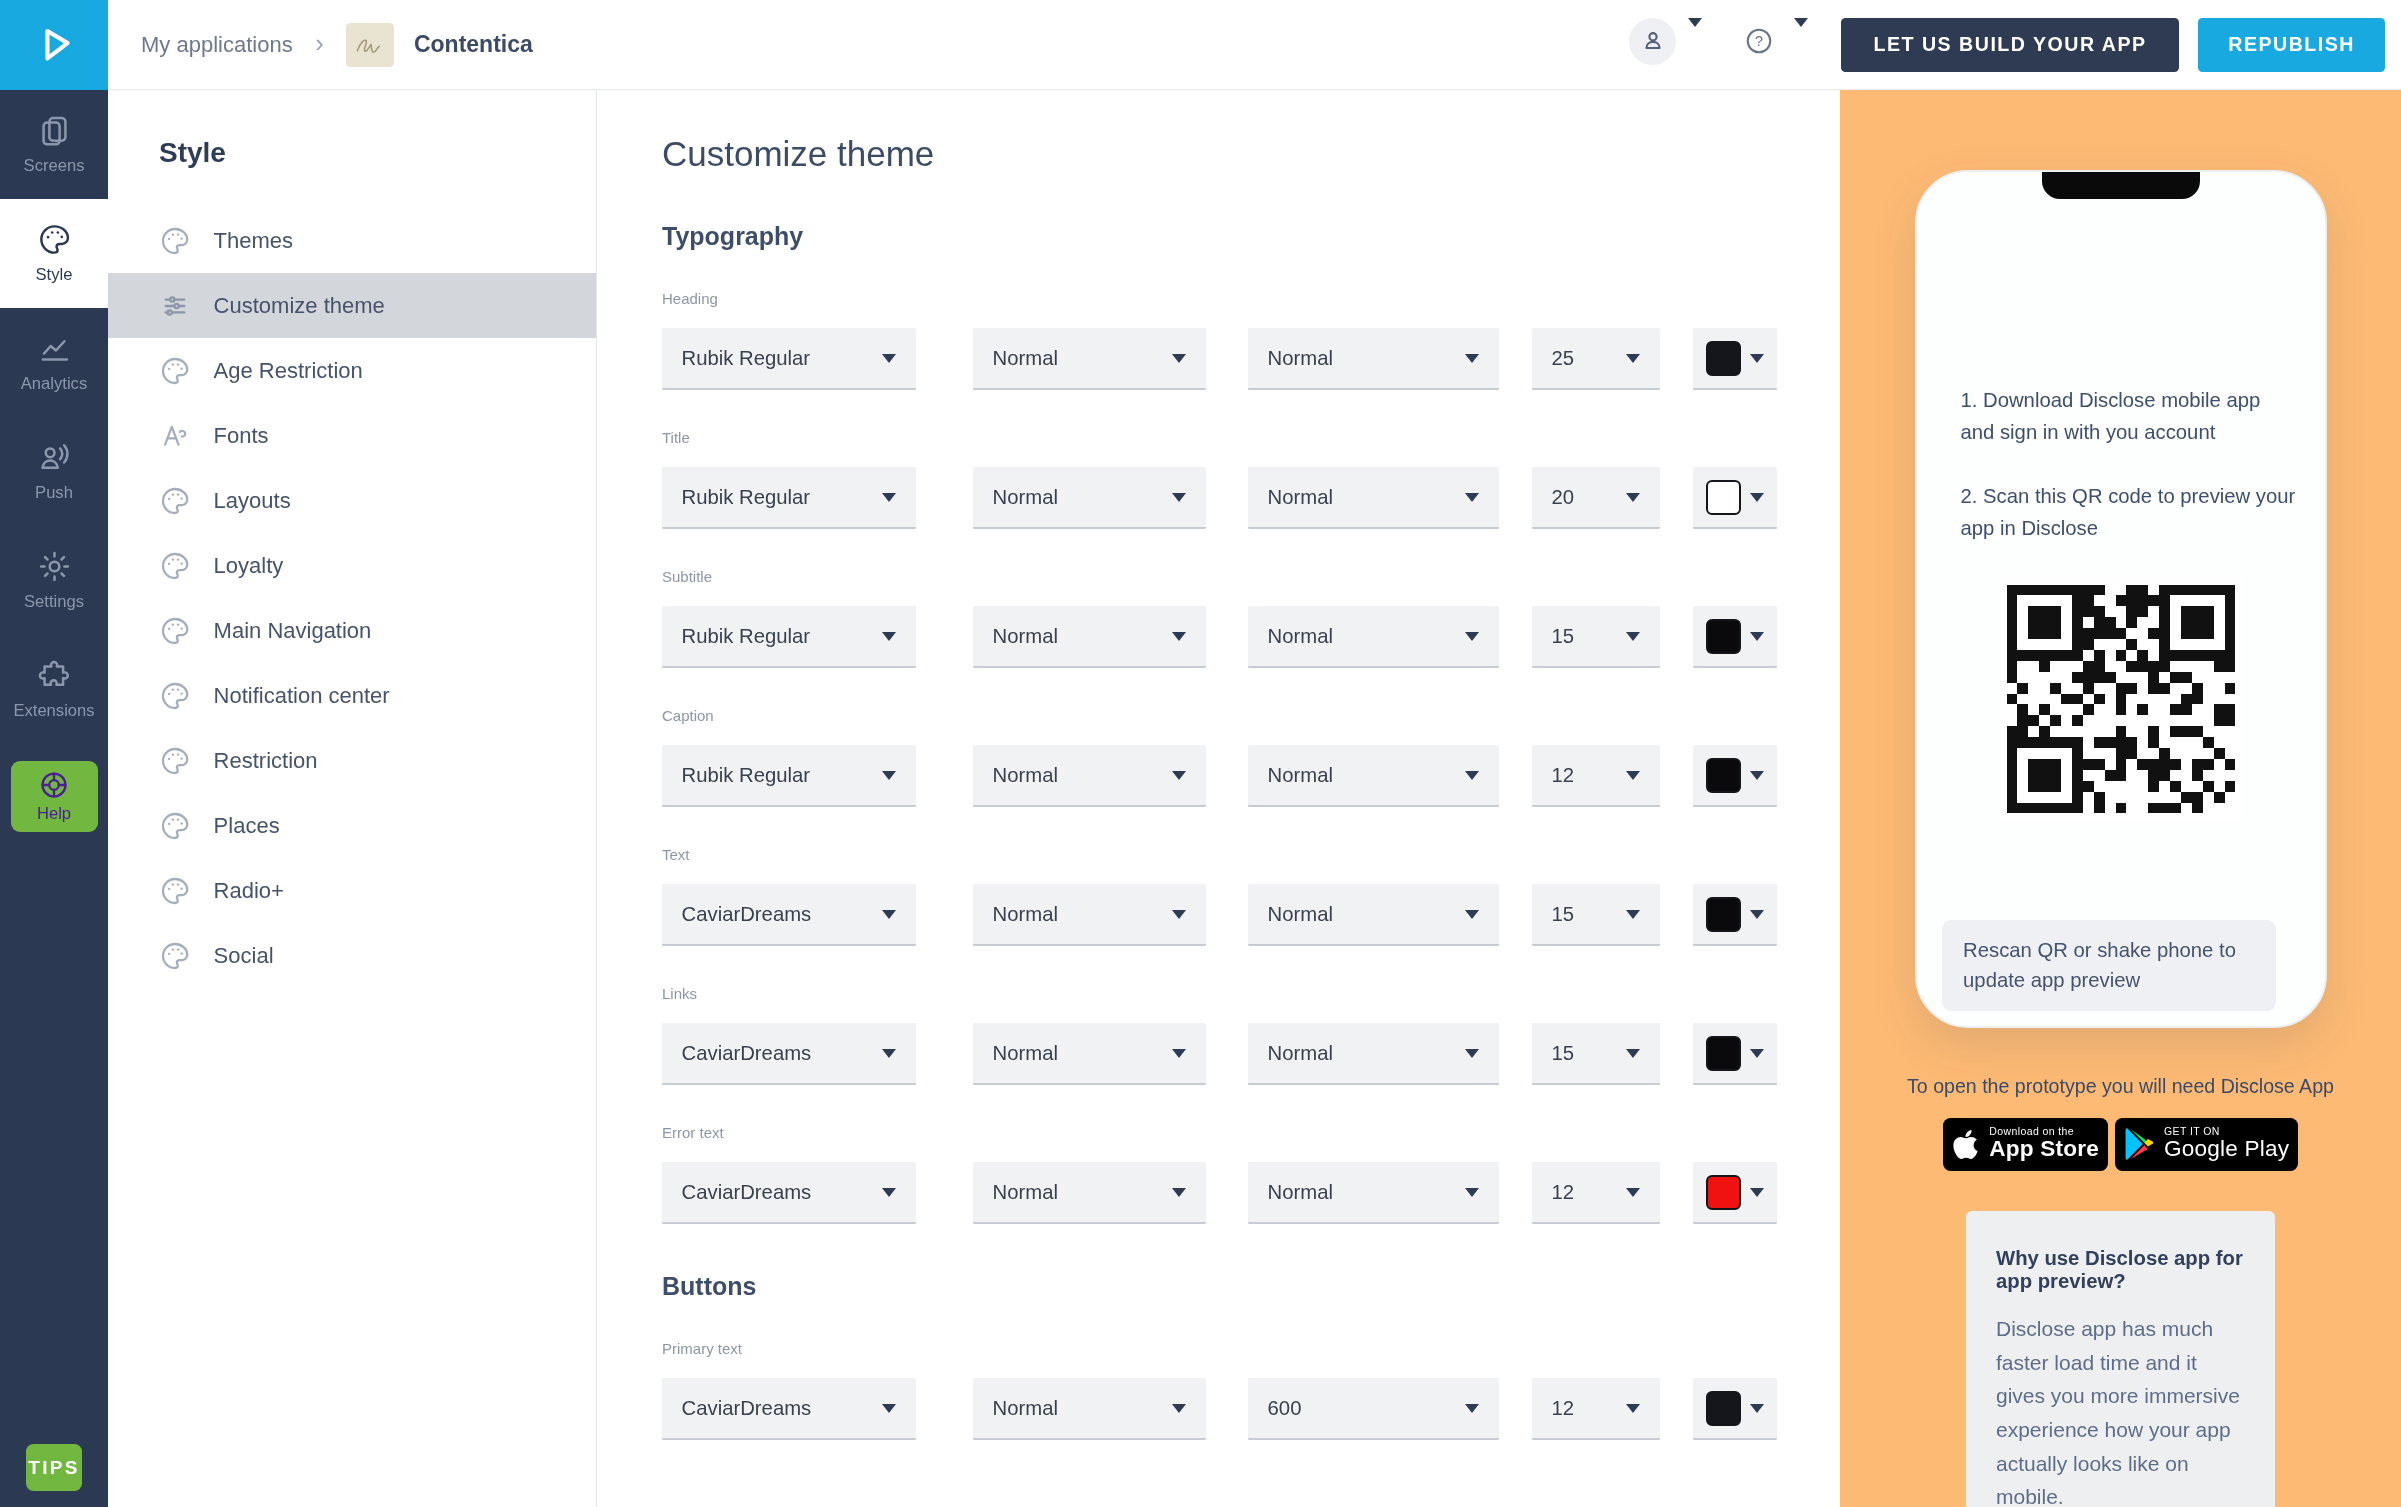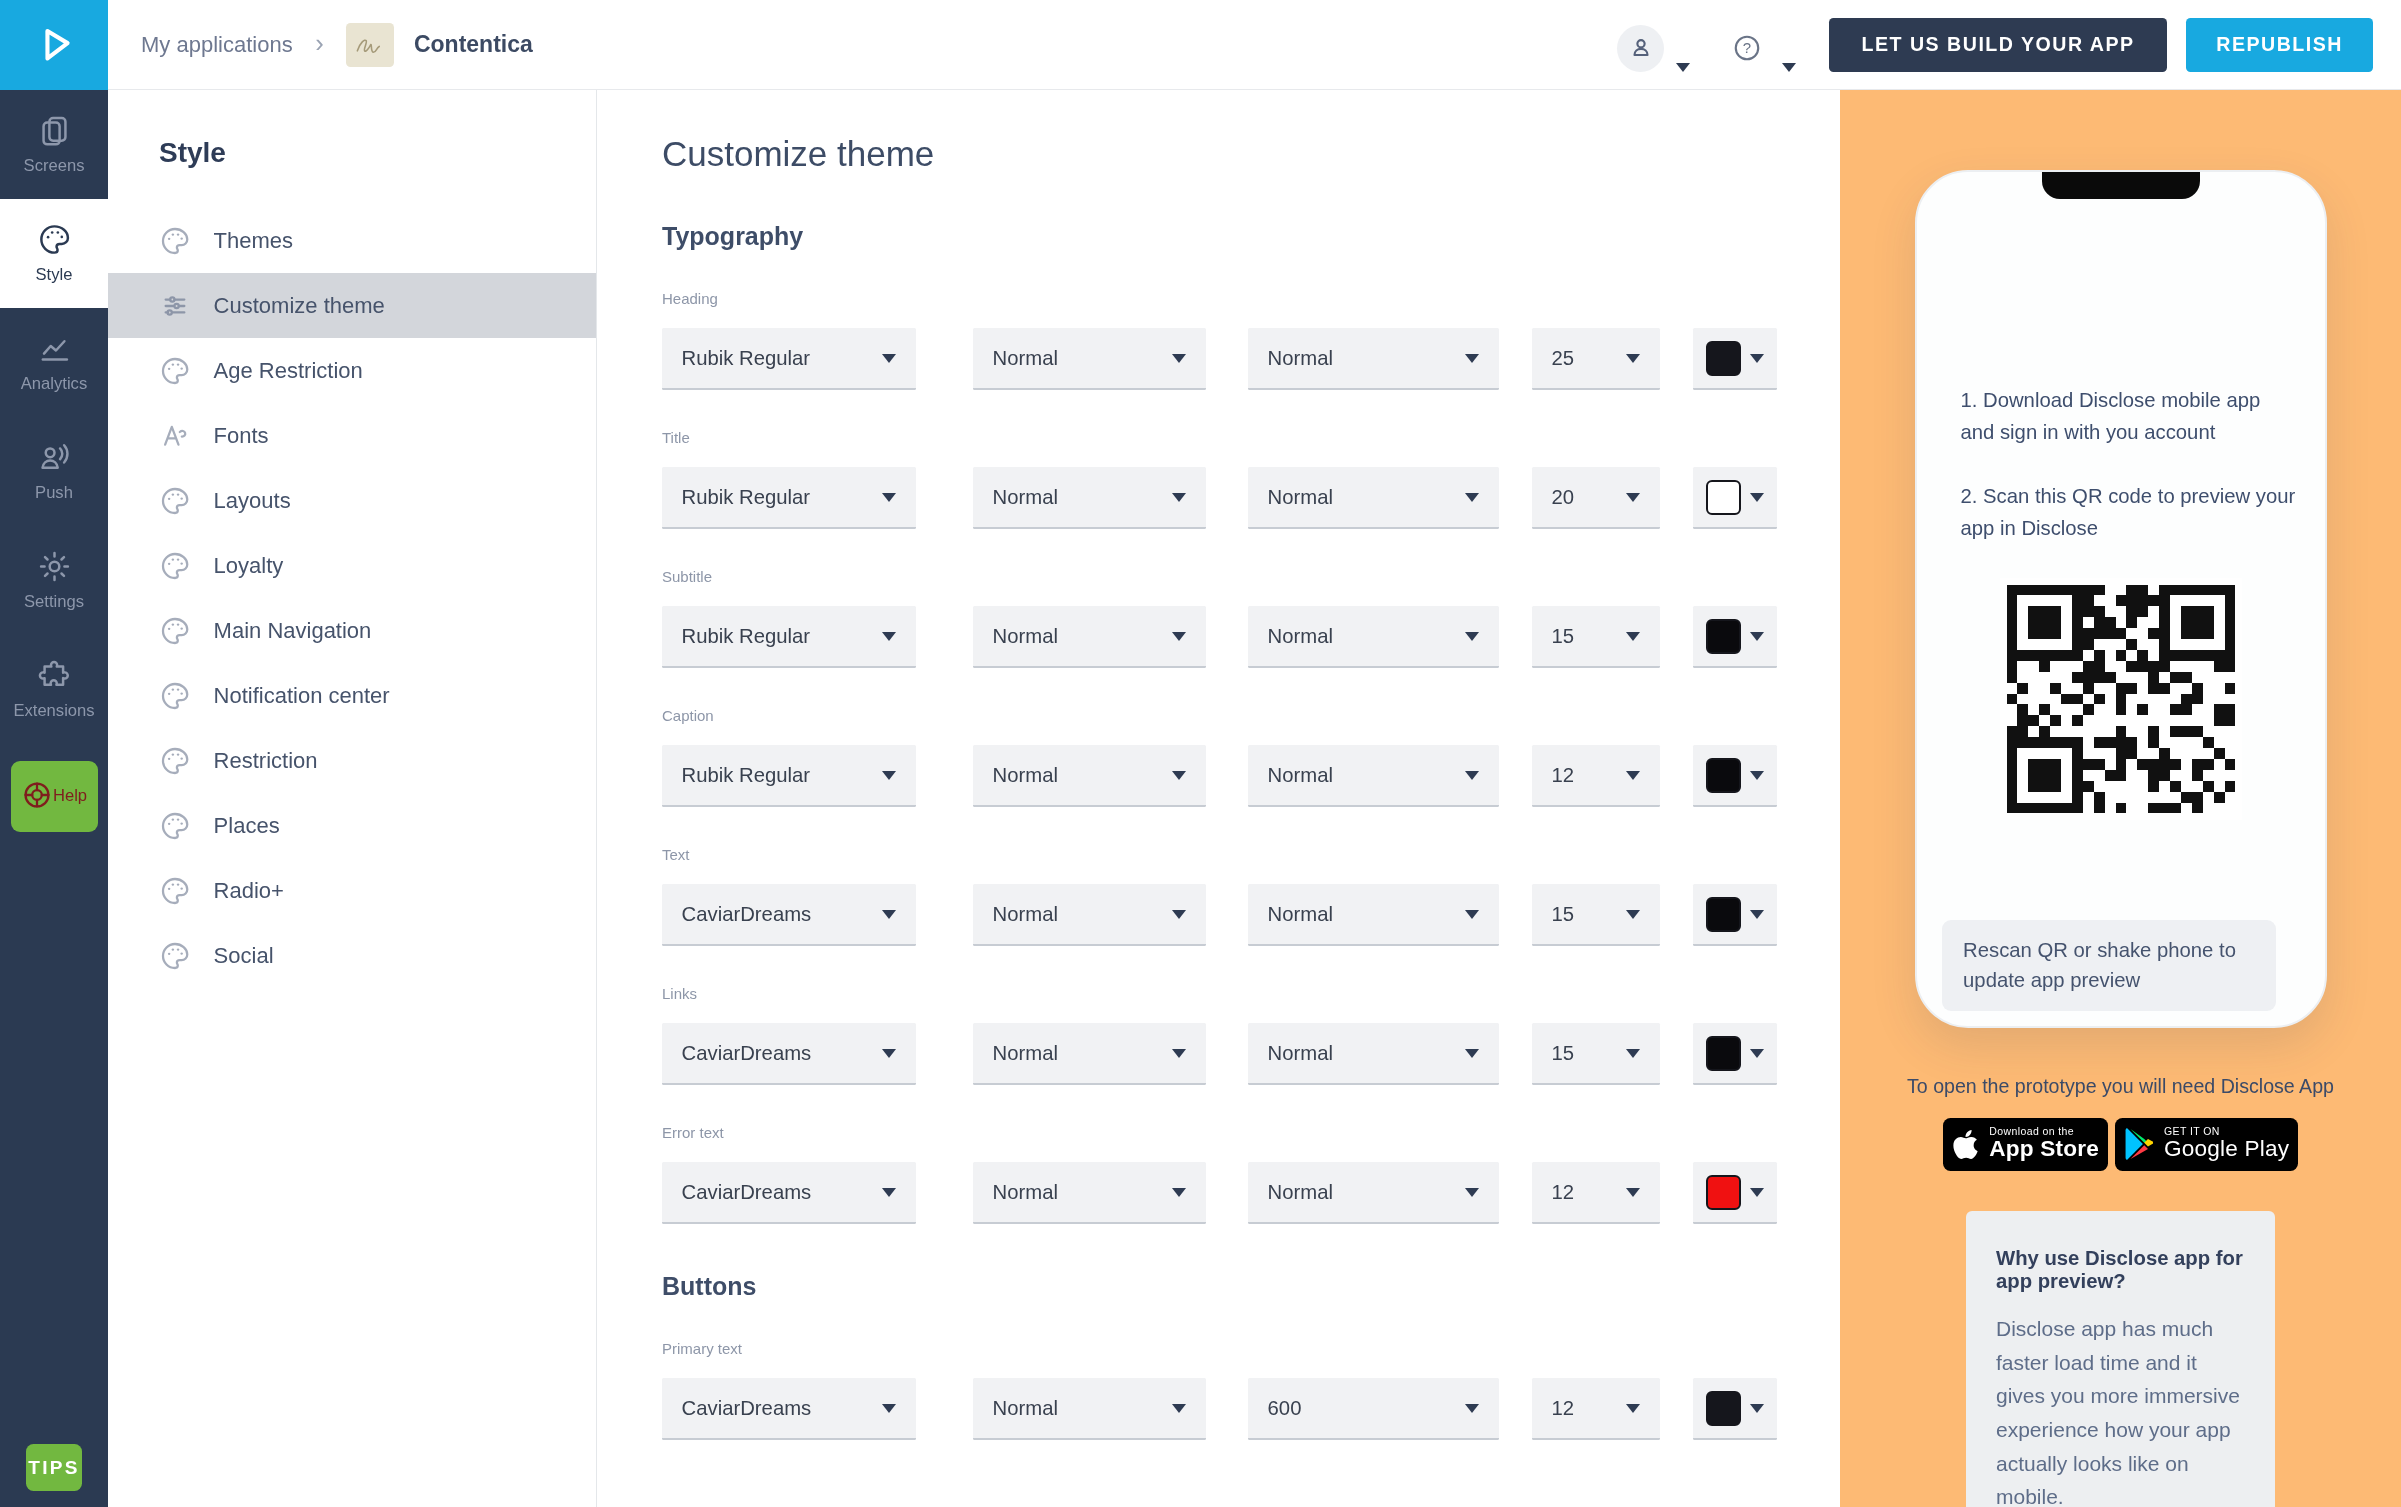--- a/index.html
+++ b/index.html
@@ -14,21 +14,21 @@
   
   .topbar { position:absolute; top:0; left:0; right:0; height:90px; background:#fff;
             border-bottom:1.5px solid #e7e9ec; display:flex; align-items:center; z-index:5; }
   .logo { width:108px; height:90px; background:#18a9e0; display:flex; align-items:center; justify-content:center; flex:0 0 108px; }
   .logo svg { width:45px; height:45px; color:#fff; transform:rotate(-6deg); }
   .crumbs { display:flex; align-items:center; margin-left:33px; }
   .crumb { font-size:22px; color:#6e7890; }
   .crumb-sep { font-size:25.6px; color:#9aa3b3; margin:0 22.6px; transform:translateY(-1.5px); }
   .app-thumb { width:48px; height:44px; background:#e9e4d2; border-radius:4.5px; display:flex; align-items:center; justify-content:center; }
   .app-name { font-size:23px; font-weight:bold; color:#3c4a63; margin-left:19.6px; }
-  .topbar-right { margin-left:auto; display:flex; align-items:flex-end; margin-right:28px; }
+  .topbar-right { margin-left:auto; display:flex; align-items:flex-start; margin-right:16px; }
   .round-btn { width:47px; height:47px; border-radius:50%; background:#eef0f3; color:#55617a;
                display:flex; align-items:center; justify-content:center; }
   .round-btn.outline { background:transparent; color:#6a7487; }
   .round-btn svg { width:30px; height:30px; }
   .caret { width:0; height:0; border-left:7.5px solid transparent; border-right:7.5px solid transparent;
            border-top:9px solid #2e3b52; }
   .tb-caret { margin:0 33px 0 12px; }
   .btn { height:54px; border-radius:4.5px; display:flex; align-items:center; justify-content:center;
          font-weight:bold; letter-spacing:1.5px; color:#fff; font-size:19.6px; }
   .btn-dark { background:#2e3b52; padding:0 32px; margin-right:19.6px; }
@@ -36,21 +36,21 @@
 
   
   .rail { position:absolute; top:90px; left:0; bottom:0; width:108px; background:#2b3a52;
           display:flex; flex-direction:column; align-items:stretch; }
   .rail-item { height:109px; display:flex; flex-direction:column; align-items:center; justify-content:center;
                color:#8d97ab; }
   .rail-item svg { width:35px; height:35px; margin-bottom:7.5px; }
   .rail-item .rl { font-size:16.6px; }
   .rail-item.active { background:#ffffff; color:#2b3a52; }
   .help-btn { margin:16.6px 10.5px 0 10.5px; background:#72b840; border-radius:9px; height:71px;
-              display:flex; flex-direction:row; align-items:center; justify-content:center; color:#7f1d1d; }
+              display:flex; flex-direction:column; align-items:center; justify-content:center; color:#4c1d95; }
   .help-btn svg { width:32px; height:32px; margin-bottom:3px; }
   .help-btn .rl { font-size:16.6px; }
   .tips-btn { margin:auto auto 16.6px auto; width:56px; height:47px; background:#72b840; border-radius:7.5px;
               color:#fff; font-size:19px; font-weight:bold; letter-spacing:2.3px;
               display:flex; align-items:center; justify-content:center; }
 
   
   .style-panel { position:absolute; top:90px; left:108px; bottom:0; width:489px; background:#fff;
                  border-right:1.5px solid #e4e7ea; }
   .style-title { font-size:28px; color:#2e3c57; margin:47px 0 0 51px; }

